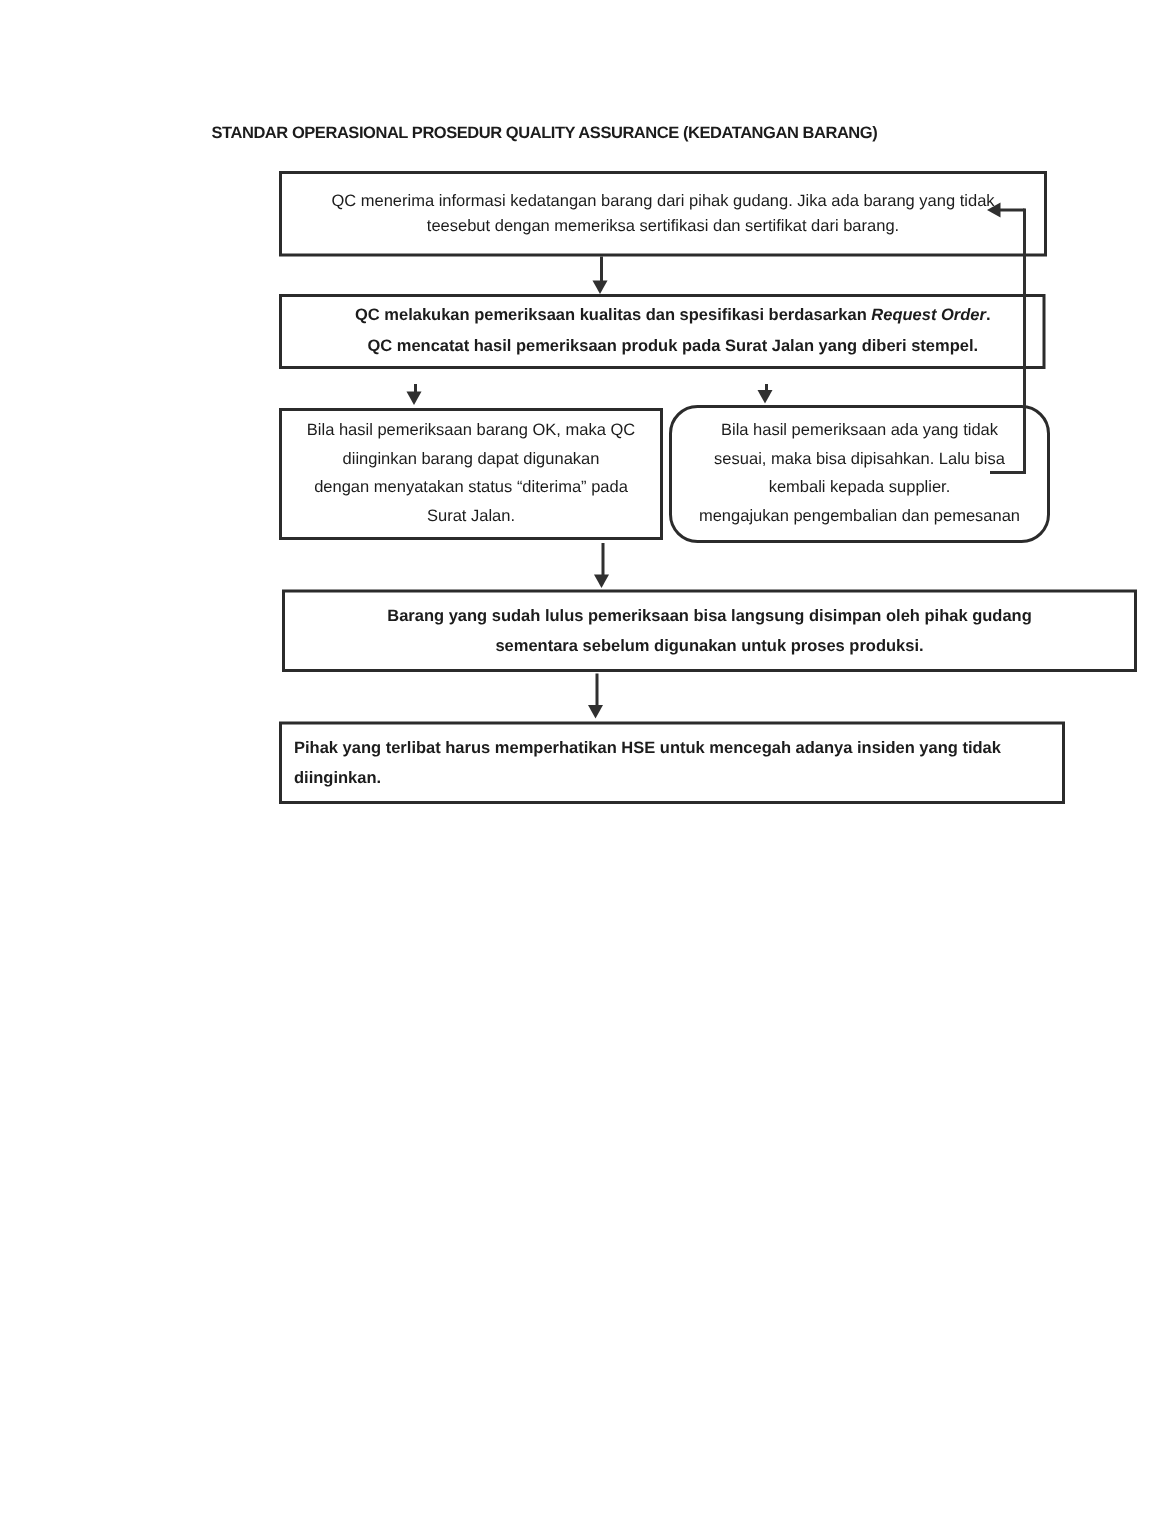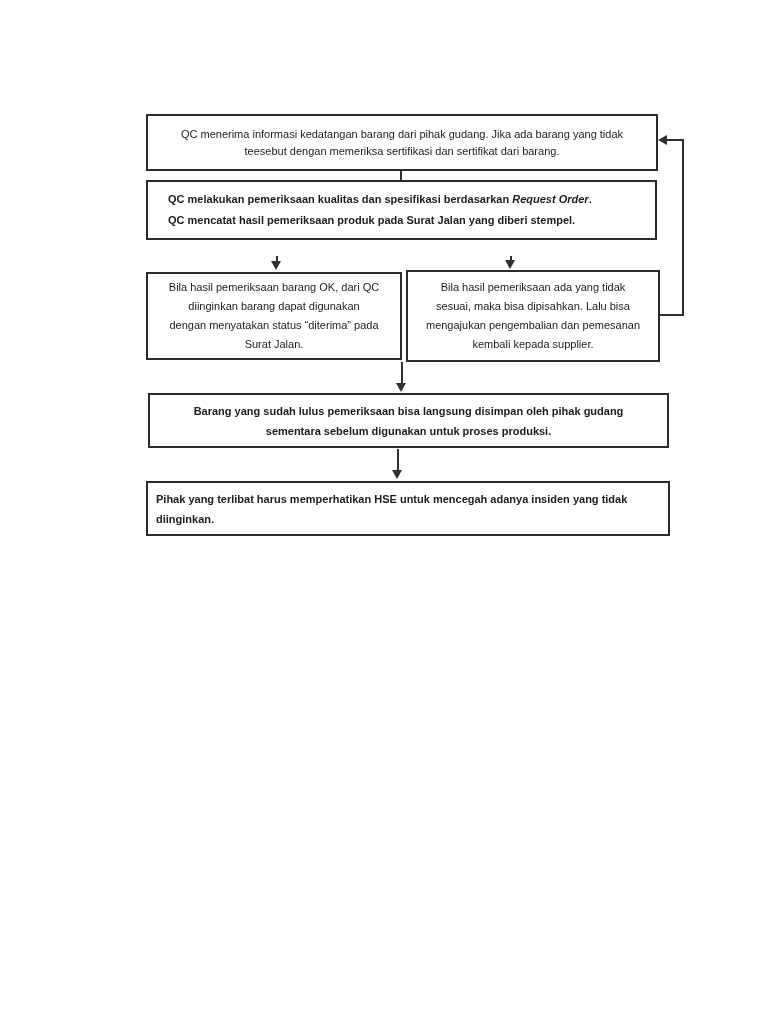--- a/index.html
+++ b/index.html
@@ -21,49 +21,50 @@
     position:absolute;left:141px;top:83px;width:540px;
     font-size:11px;font-weight:bold;letter-spacing:-0.3px;
     white-space:nowrap;color:var(--text);
   }
 
   .fbox{
     position:absolute;box-sizing:border-box;
     border:2px solid var(--box-border);
     background:#ffffff;
     display:flex;flex-direction:column;justify-content:center;
-    font-size:11px;color:var(--text);
+    font-size:11px;color:var(--text);margin-left:40px;
   }
   .fbox .line{display:block;}
   .centered{text-align:center;}
   .leftal{text-align:left;}
   .bold{font-weight:normal;}
   .italic{font-style:italic;}
 
   #box1{left:146px;top:114px;width:512px;height:57px;line-height:17px;}
-  #box2{left:146px;top:180px;width:511px;height:60px;line-height:21px;font-weight:bold;padding-left:20px;padding-right:6px;}
+  #box2{left:146px;top:196px;width:511px;height:50px;line-height:21px;font-weight:bold;padding-left:20px;padding-right:6px;align-items:center;}
   #box3{left:146px;top:272px;width:256px;height:88px;line-height:19px;padding:0 6px;}
-  #box4{left:406px;top:270px;width:254px;height:92px;line-height:19px;padding:0 0;}
-  #box5{left:148px;top:393px;width:521px;height:55px;line-height:20px;font-weight:bold;}
+  #box4{left:406px;top:270px;width:254px;height:92px;line-height:19px;padding:0 0;border-radius:19px;}
+  #box5{left:148px;top:393px;width:570px;height:55px;line-height:20px;font-weight:bold;}
   #box6{left:146px;top:481px;width:524px;height:55px;line-height:20px;font-weight:bold;padding-left:8px;padding-right:8px;}
 
   .vline{position:absolute;width:1.5px;background:var(--connector);}
   .hline{position:absolute;height:1.5px;background:var(--connector);}
   .head-down{position:absolute;width:0;height:0;
     border-left:5px solid transparent;border-right:5px solid transparent;
     border-top:9px solid var(--connector);}
   .head-left{position:absolute;width:0;height:0;
     border-top:5px solid transparent;border-bottom:5px solid transparent;
     border-right:9px solid var(--connector);}
 </style>
 </head>
 <body>
 
 <div class="page">
 
+  <div class="doc-title">STANDAR OPERASIONAL PROSEDUR QUALITY ASSURANCE (KEDATANGAN  BARANG)</div>
 
   <div id="box1" class="fbox centered">
     <span class="line">QC menerima informasi kedatangan barang dari pihak gudang. Jika ada barang yang tidak</span>
     <span class="line">teesebut dengan memeriksa sertifikasi dan sertifikat dari barang.</span>
   </div>
 
   <div>
     <div class="vline" style="left:400px;top:171px;height:17px;"></div>
     <div class="head-down" style="left:395px;top:187px;"></div>
   </div>
@@ -77,31 +78,31 @@
     <div class="vline" style="left:276px;top:256px;height:7px;"></div>
     <div class="head-down" style="left:271px;top:261px;"></div>
   </div>
 
   <div>
     <div class="vline" style="left:510px;top:256px;height:6px;"></div>
     <div class="head-down" style="left:505px;top:260px;"></div>
   </div>
 
   <div id="box3" class="fbox centered">
-    <span class="line"><span>Bila hasil pemeriksaan barang  </span><span class="bold">OK</span><span>, dari QC</span></span>
+    <span class="line"><span>Bila hasil pemeriksaan barang  </span><span class="bold">OK</span><span>, maka QC</span></span>
     <span class="line">diinginkan barang dapat digunakan</span>
     <span class="line">dengan menyatakan status “diterima” pada</span>
     <span class="line">Surat Jalan.</span>
   </div>
 
   <div id="box4" class="fbox centered">
     <span class="line"><span>Bila hasil pemeriksaan ada yang </span><span class="bold">tidak</span></span>
     <span class="line"><span class="bold">sesuai,</span><span>  maka bisa dipisahkan. Lalu bisa</span></span>
+    <span class="line">kembali kepada supplier.</span>
     <span class="line">mengajukan pengembalian dan pemesanan</span>
-    <span class="line">kembali kepada supplier.</span>
   </div>
 
   <div>
     <div class="hline" style="left:660px;top:314px;width:24px;"></div>
     <div class="vline" style="left:682px;top:139px;height:176px;"></div>
     <div class="hline" style="left:666px;top:139px;width:17px;"></div>
     <div class="head-left" style="left:658px;top:135px;"></div>
   </div>
 
   <div>

